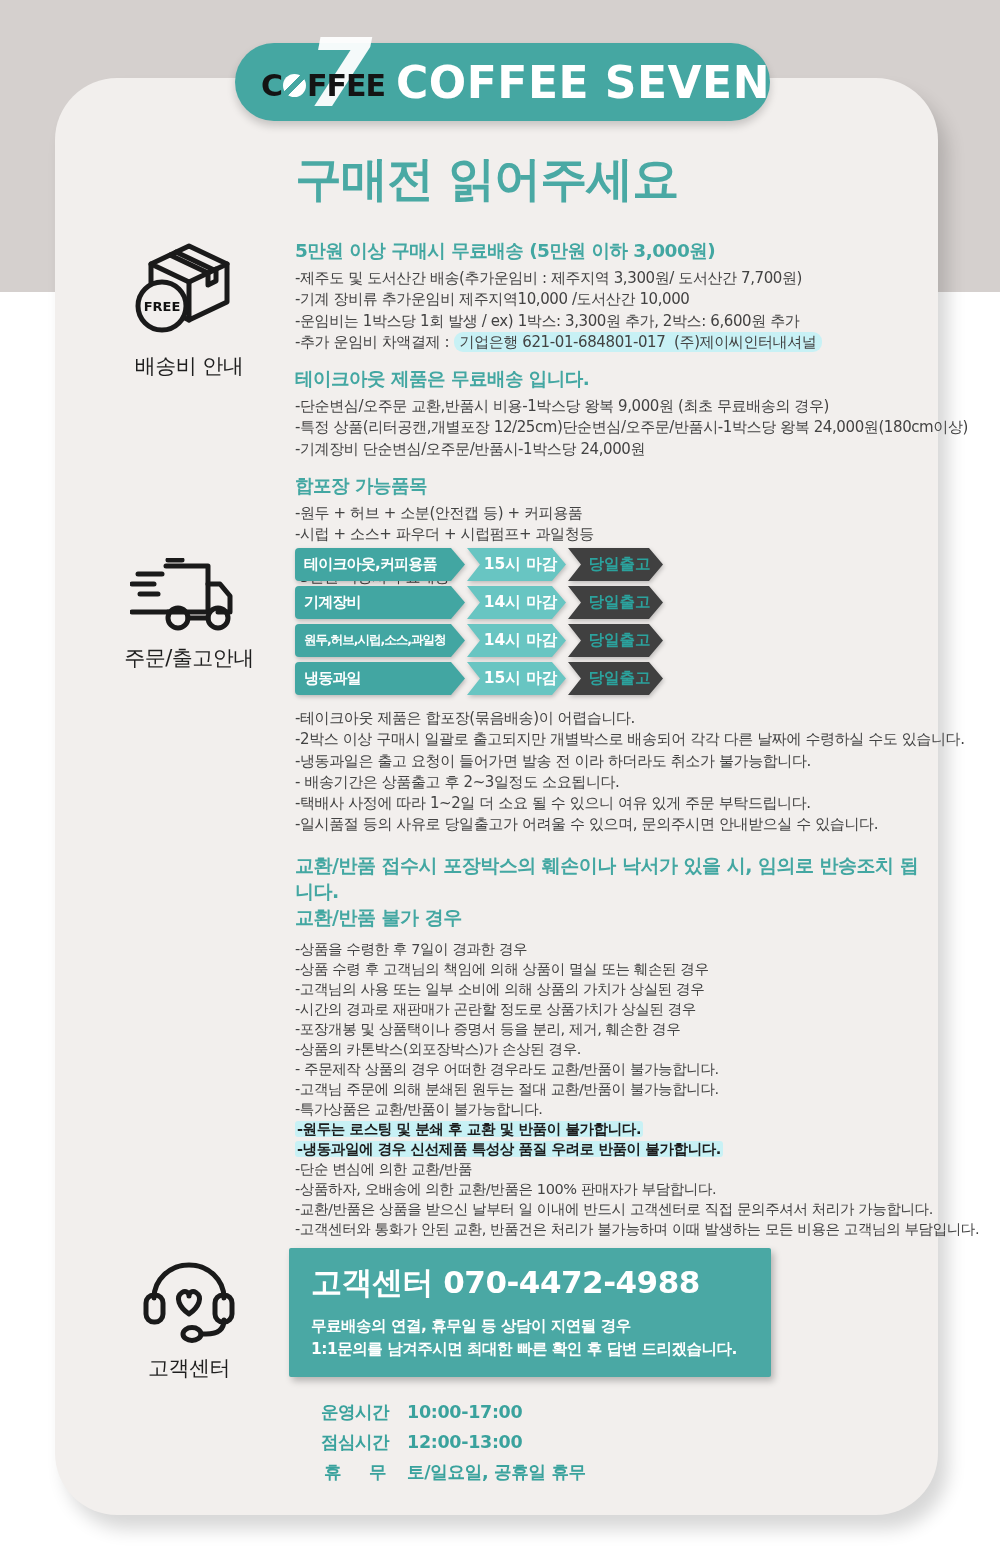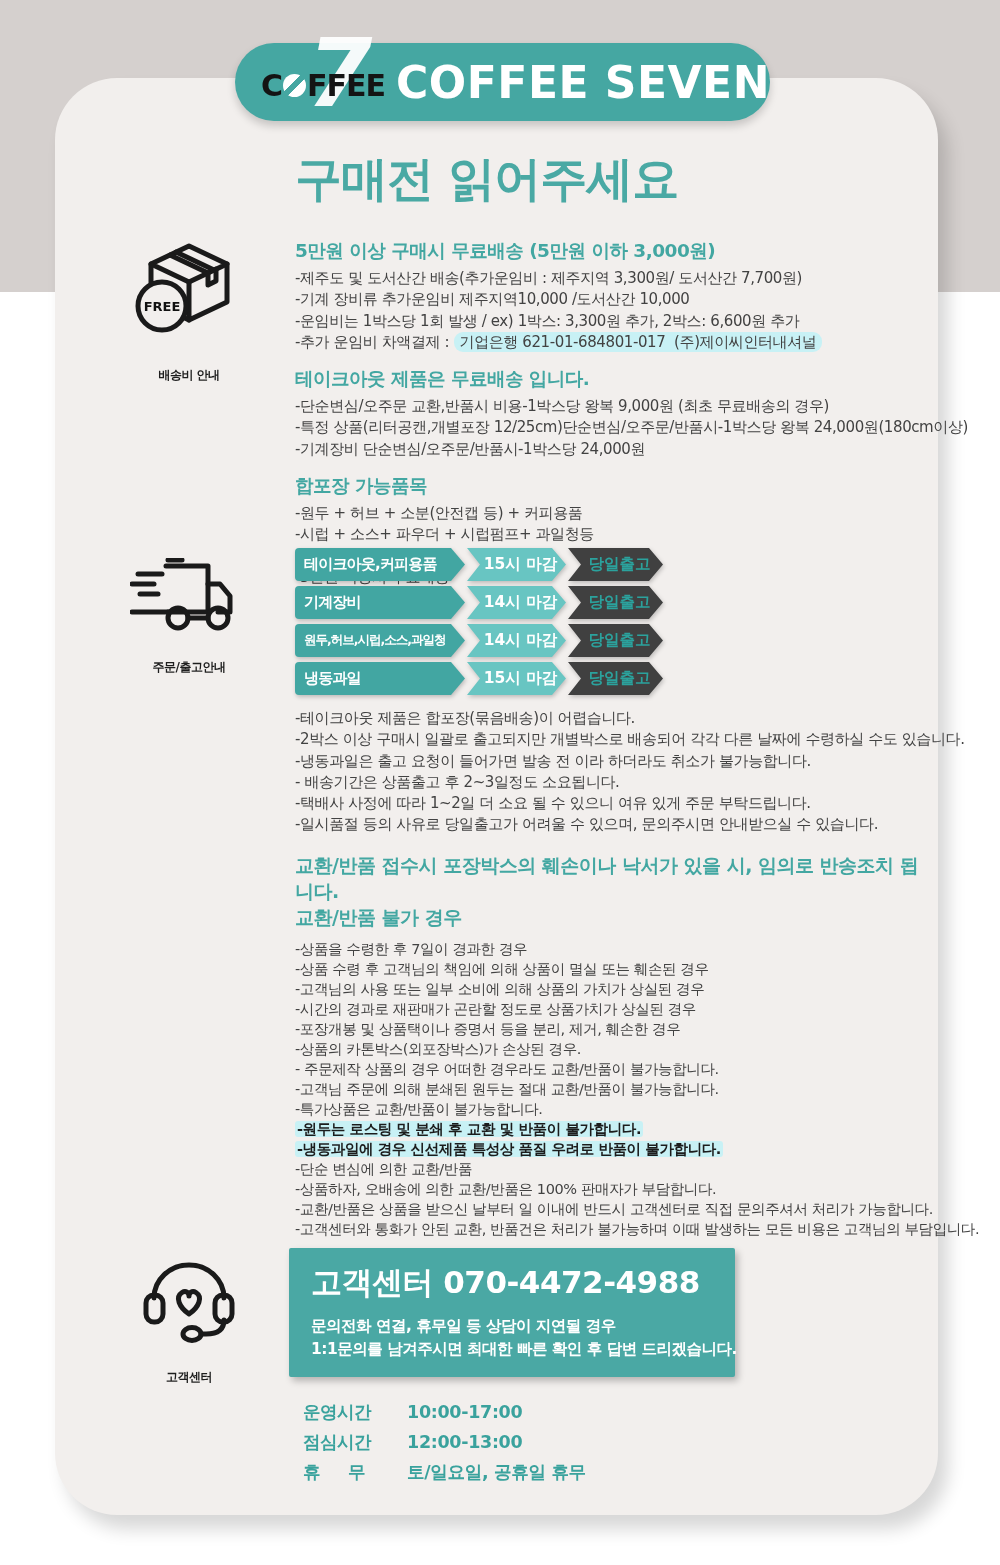--- a/index.html
+++ b/index.html
@@ -47,21 +47,21 @@
     margin-left:16px; white-space:nowrap; z-index:2;
   }
   
   .page-title {
     position:absolute; left:240px; top:70px;
     font-size:47px; font-weight:800; color:#4aa9a4; letter-spacing:-1px;
   }
   
   .icon-block { position:absolute; left:58px; width:152px; text-align:center; }
   .icon-block svg { display:block; margin:0 auto; }
-  .icon-label { margin-top:23px; font-size:12px; font-weight:700; color:#1e1e1e; letter-spacing:-0.5px; }
+  .icon-label { margin-top:8px; font-size:21px; font-weight:400; color:#1e1e1e; letter-spacing:-0.5px; }
   .free-text { font-size:13px; font-weight:700; fill:#111; }
   
   .content { position:absolute; left:240px; width:640px; }
   .sec-h {
     font-size:18.5px; font-weight:700; color:#43a7a2;
     letter-spacing:-0.5px; margin:0 0 5px 0; line-height:25px;
   }
   .tline { font-size:15px; line-height:21.3px; color:#424242; letter-spacing:-0.4px; white-space:nowrap; }
   .block { margin-bottom:13px; }
   .hl {
@@ -88,28 +88,28 @@
     clip-path: polygon(0 0, calc(100% - 14px) 0, 100% 50%, calc(100% - 14px) 100%, 0 100%, 13px 50%);
   }
   .notes { margin-top:13px; }
   
   .ret-h { font-size:19px; font-weight:700; color:#43a7a2; letter-spacing:-0.5px; line-height:26px; }
   .ret-items { margin-top:9px; }
   .r-item { font-size:14.5px; line-height:20px; color:#424242; letter-spacing:-0.4px; white-space:nowrap; }
   .em { font-weight:700; color:#1c1c1c; background:#c8f1f5; border-radius:3px; padding:0 2px; }
   
   .cs-box {
-    position:relative; left:-6px; width:446px; background:#4aa8a4;
+    position:relative; left:-6px; width:482px; background:#4aa8a4;
     padding:14px 18px 16px 22px; border-radius:2px;
     box-shadow: 3px 4px 7px rgba(0,0,0,0.25);
   }
   .cs-title { font-size:31px; font-weight:800; color:#ffffff; letter-spacing:-0.5px; white-space:nowrap; }
   .cs-desc { margin-top:11px; font-size:15.5px; font-weight:700; color:#ffffff; line-height:23px; letter-spacing:-0.5px; white-space:nowrap; }
   .hours { margin-top:20px; padding-left:8px; }
-  .hour-row { display:flex; line-height:30px; }
+  .hour-row { display:flex; line-height:30px;text-align:center; }
   .hlabel { width:104px; font-size:17.5px; font-weight:800; color:#3aa29d; letter-spacing:-0.5px; }
   .hval { font-size:17.5px; font-weight:800; color:#3aa29d; letter-spacing:-0.3px; }
 </style>
 </head>
 <body>
 
 <div class="top-band"></div>
 <div class="card"></div>
 
 <div class="logo-pill">
@@ -245,21 +245,21 @@
       <ellipse cx="59" cy="84" rx="9" ry="6.5"></ellipse>
       <path d="M56,64 C46,57 42,47 49,42.5 C53,40 56,43 56,46 C56,43 59,40 63,42.5 C70,47 66,57 56,64 Z"></path>
     </svg>
     <div class="icon-label">고객센터</div>
   </div>
 
   <div class="content" style="top:1170px;">
     <div class="cs-box">
       <div class="cs-title">고객센터 070-4472-4988</div>
       <div class="cs-desc">
-        <div>문의전화 연결, 휴무일 등 상담이 지연될 경우</div>
+        <div>무료배송의 연결, 휴무일 등 상담이 지연될 경우</div>
         <div>1:1문의를 남겨주시면 최대한 빠른 확인 후 답변 드리겠습니다.</div>
       </div>
     </div>
     <div class="hours">
       <div class="hour-row">
         <div class="hlabel">운영시간</div>
         <div class="hval">10:00-17:00</div>
       </div>
       <div class="hour-row">
         <div class="hlabel">점심시간</div>

